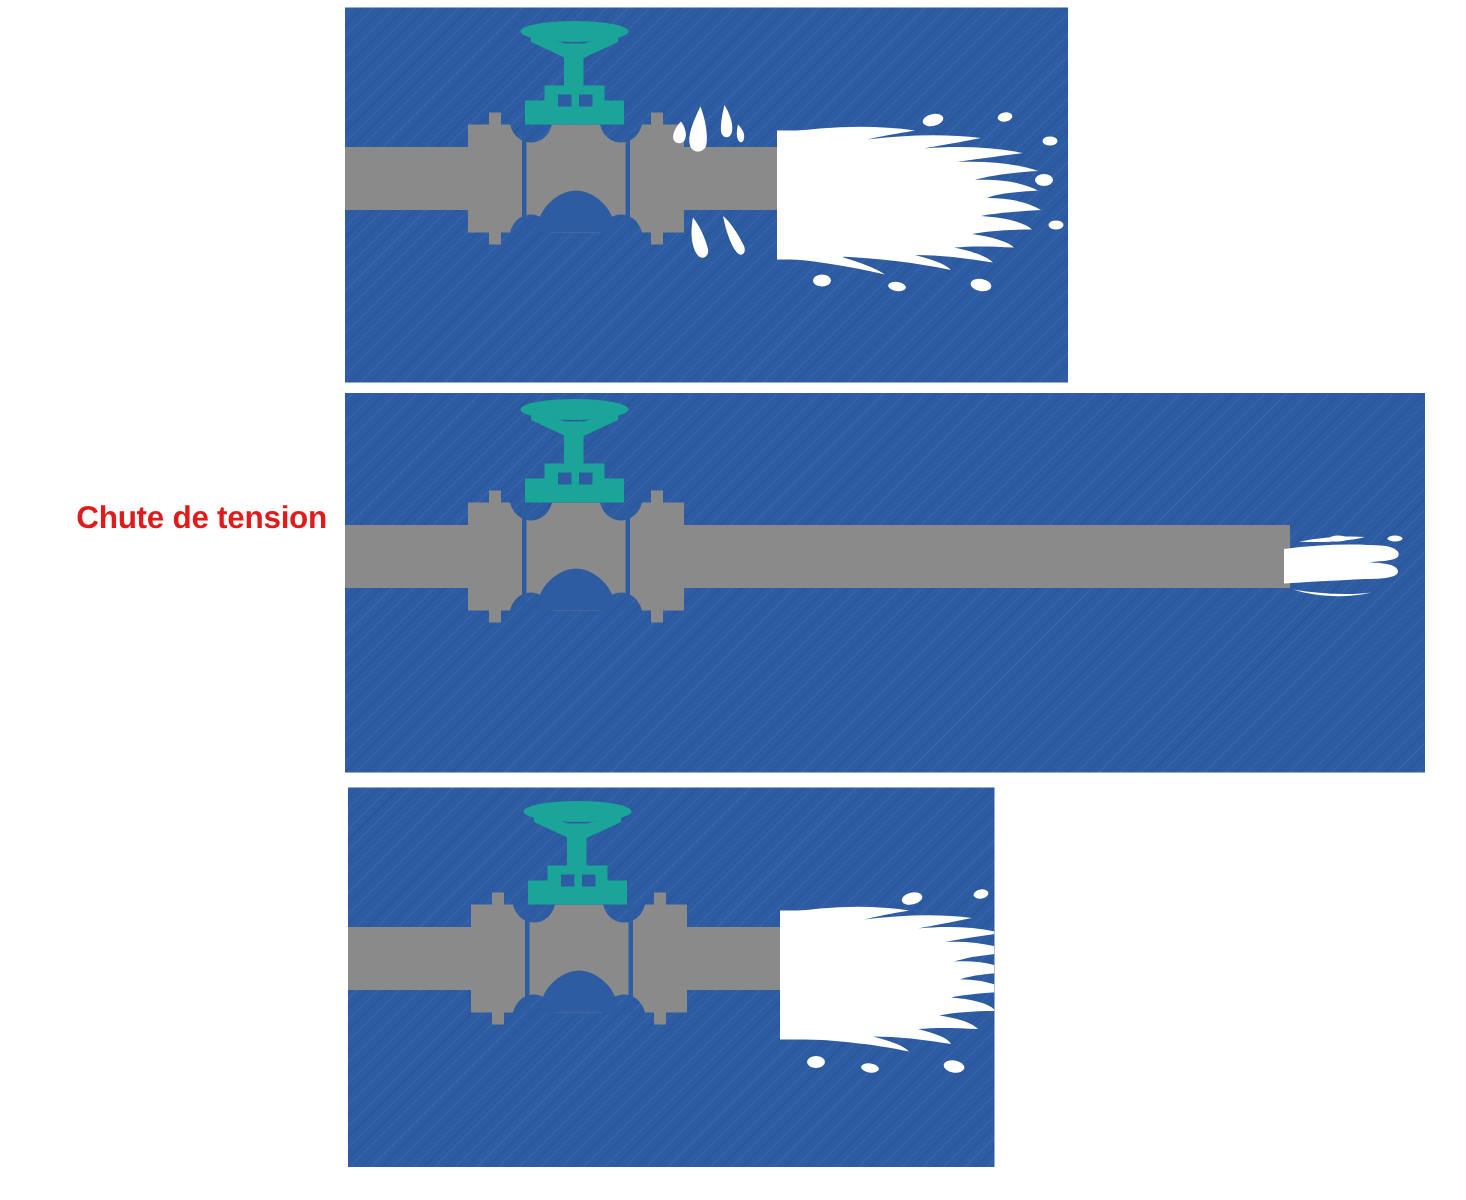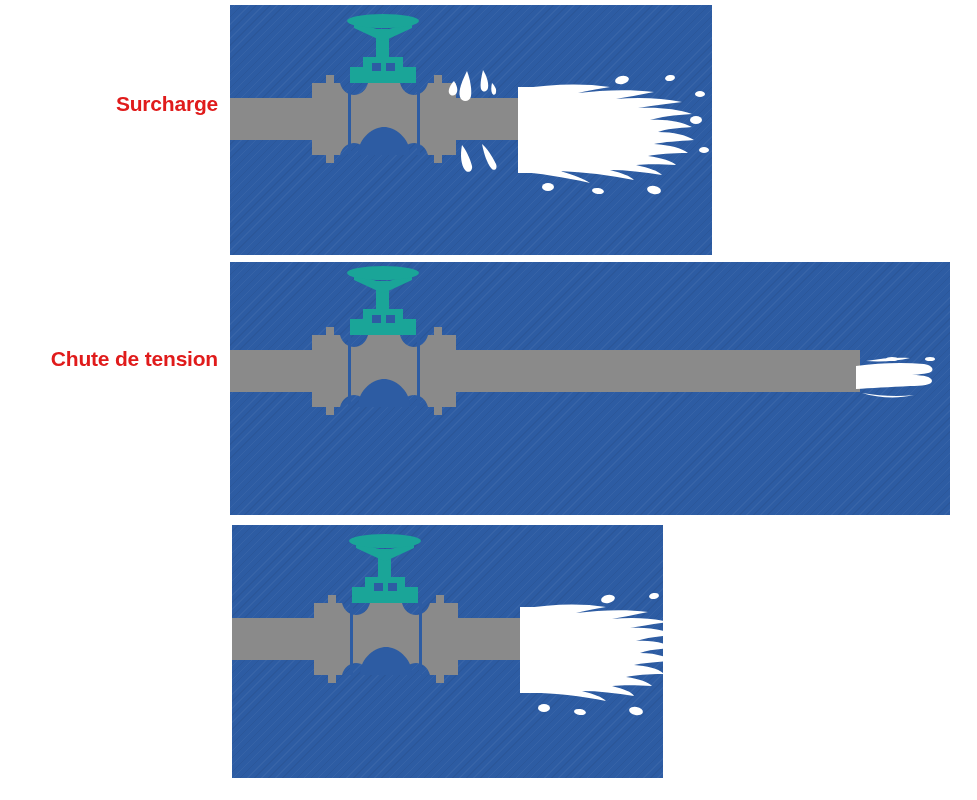--- a/index.html
+++ b/index.html
@@ -29,21 +29,21 @@
     font-weight: bold;
     white-space: nowrap;
     letter-spacing: -0.2px;
   }
   .label-surcharge {
     left: 0; top: 92px; width: 218px;
     font-size: 21px;
     color: #e01b1b;
   }
   .label-chute {
-    left: 0; top: 347px; width: 218px;
+    left: 0; top: 334px; width: 218px;
     font-size: 21px;
     color: #e01b1b;
   }
   .label-parfait {
     left: 0; top: 615px; width: 218px;
     font-size: 21px;
     color: #22b14c;
   }
 
   
@@ -80,21 +80,20 @@
     width: 100%;
     height: 100%;
   }
   .scene svg { display: block; width: 100%; height: 100%; }
 </style>
 </head>
 <body>
 
 <div class="stage">
 
-  <div class="row-label label-surcharge">Surcharge</div>
 
   <div class="panel" id="panel-1">
     <div class="hatch"></div>
     <div class="scene">
       <svg viewBox="0 0 482 250" preserveAspectRatio="none">
 
         <g fill="#8a8a8a">
           <rect x="0" y="93" width="82" height="42"></rect>
           <rect x="178" y="93" width="114" height="42"></rect>
         </g>

